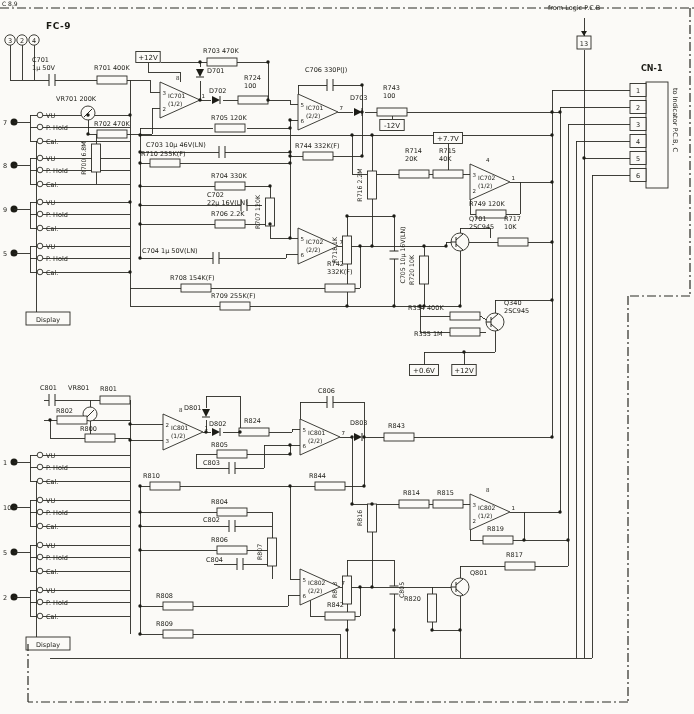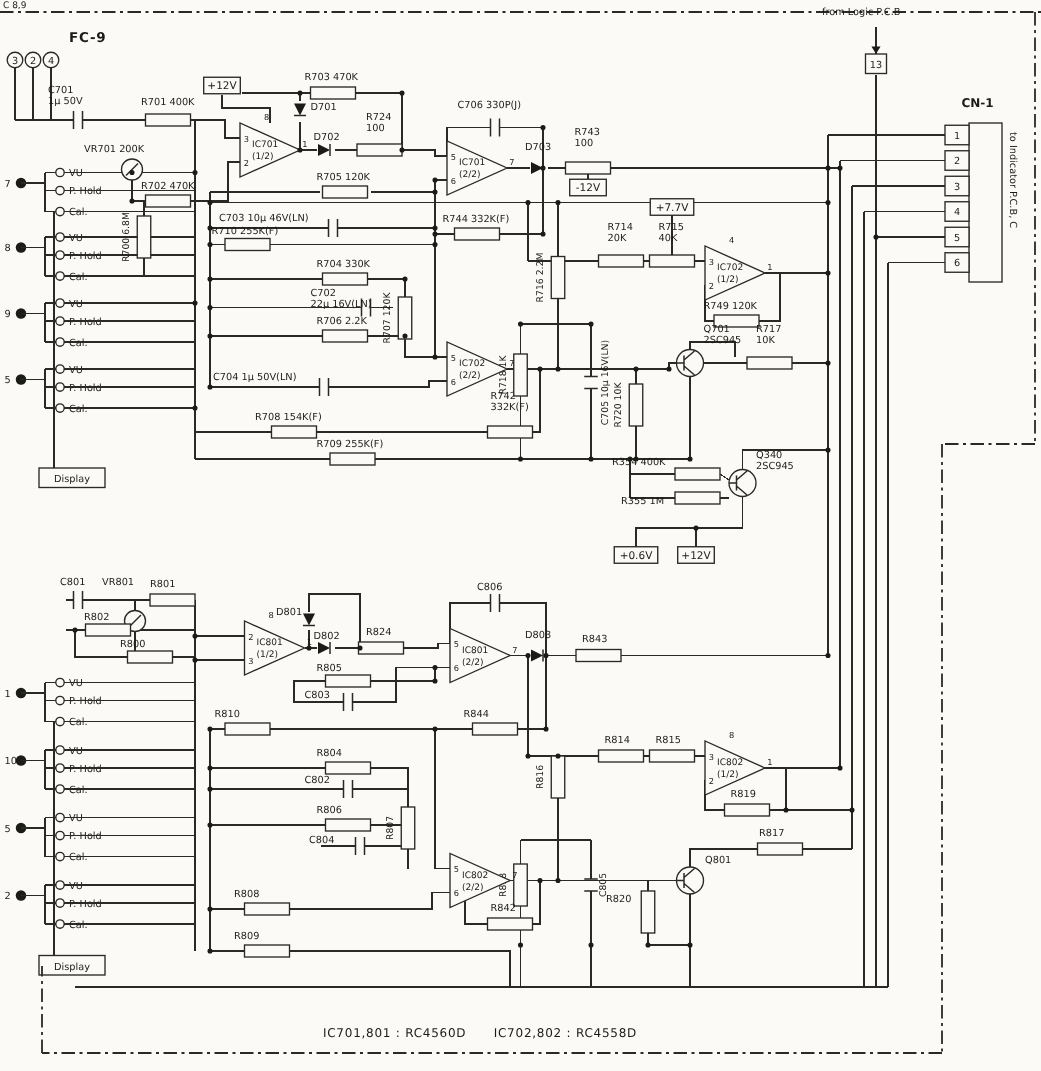--- a/index.html
+++ b/index.html
@@ -403,14 +403,13 @@
       <rect x="577" y="36" width="14" height="13" class="box"></rect>
       <text x="584" y="45.5" font-size="6.5" text-anchor="middle">13</text>
       <polygon points="581,31 587,31 584,36" class="fill"></polygon>
       <path d="M0,8 H694 M690,8 V296 M690,296 H628 M628,296 V702 M628,702 H28 M28,702 V644" class="bd"></path>
     </svg>
   <div class="ol corner">C 8,9</div>
   <div class="ol fc">FC-9</div>
   <div class="ol fromlogic">from Logic P.C.B</div>
   <div class="ol cn4">CN-1</div>
   <div class="ol toind">to Indicator P.C.B, C</div>
-  <div class="ol note">IC701,801 : RC4560D      IC702,802 : RC4558D</div>
 </div>
 
 </body></html>

